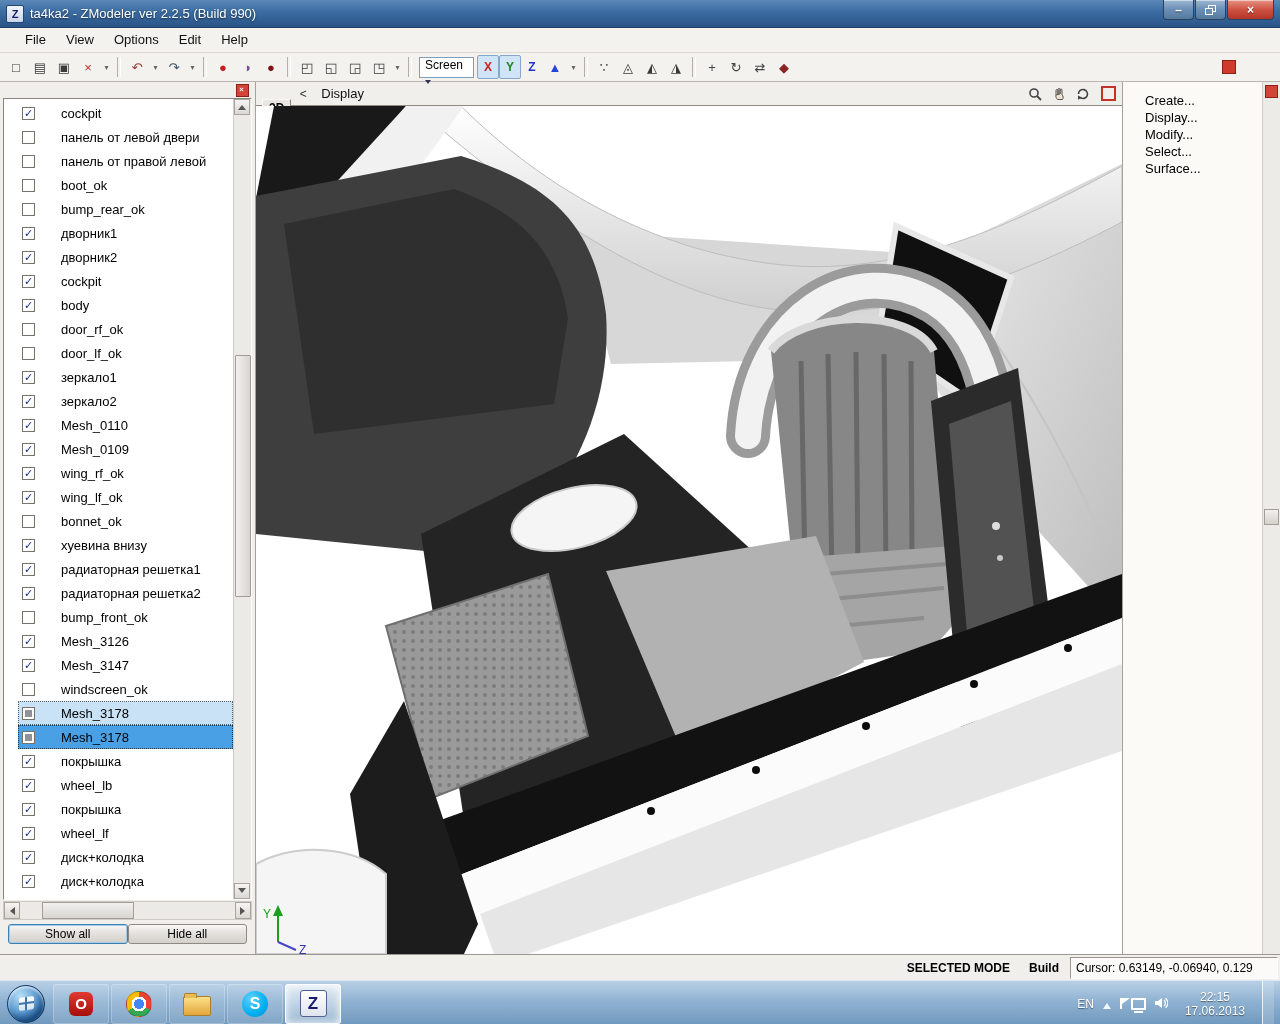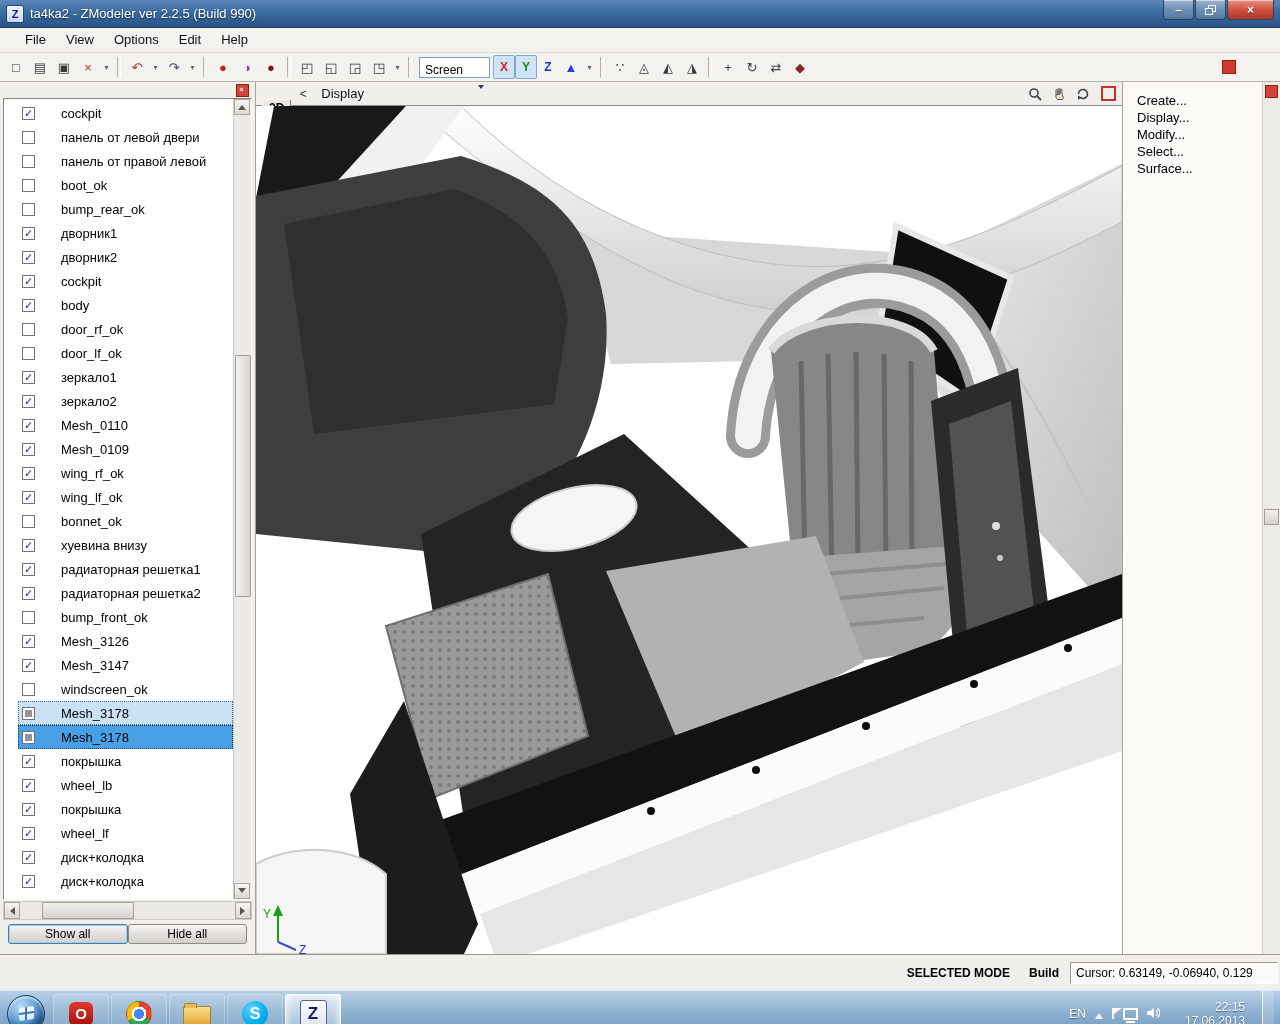--- a/index.html
+++ b/index.html
@@ -27,21 +27,21 @@
   .menu-item{padding:0 10px;font-size:13px;color:#111;line-height:24px;}
 
   
   .toolbar{height:28px;background:#f4f2ef;border-bottom:1px solid #b9b5ae;display:flex;align-items:center;padding:0 4px;}
   .tb-btn{width:22px;height:22px;display:flex;align-items:center;justify-content:center;font-size:13px;color:#3a3a3a;
     border:1px solid transparent;border-radius:2px;margin:0 0;}
   .tb-btn.small{width:11px;font-size:8px;color:#666;}
   .tb-btn.axis{width:20px;font-weight:bold;font-size:12px;}
   .tb-btn.pressed{background:#cfe4f7;border-color:#84a7cb;}
   .tb-sep{width:2px;height:20px;border-left:1px solid #b5b1aa;border-right:1px solid #fff;margin:0 4px;}
-  .tb-combo{height:19px;display:flex;align-items:flex-end;border:1px solid #7b9ebd;background:#fff;margin:0 3px;}
+  .tb-combo{height:19px;display:flex;align-items:flex-start;border:1px solid #7b9ebd;background:#fff;margin:0 3px;flex-direction:column;}
   .tb-combo .val{width:48px;font-size:12px;display:flex;align-items:center;padding-left:5px;color:#000;}
   .cmb-arrow{width:15px;background:linear-gradient(#eaf3fc,#c6dcf1);border-left:1px solid #7b9ebd;position:relative;}
   .cmb-arrow::after{content:"";position:absolute;left:4px;top:8px;border:3px solid transparent;border-top:4px solid #335;}
   .tb-red{width:12px;height:12px;background:#cf3a2c;border:1px solid #8c1f14;margin-left:auto;margin-right:40px;}
 
   
   .main{display:flex;height:872px;}
 
   
   .left-panel{width:256px;background:#f1efec;border-right:1px solid #a6a29b;display:flex;flex-direction:column;box-sizing:border-box;}
@@ -83,28 +83,28 @@
   .vp-back{width:16px;text-align:center;font-size:12px;color:#333;}
   .vp-label{font-size:13px;color:#111;margin-left:6px;}
   .vp-spacer{flex:1;}
   .vp-tool{width:20px;height:20px;display:flex;align-items:center;justify-content:center;}
   .vp-max{width:11px;height:11px;border:2px solid #c2332a;margin-left:4px;}
   .vp-canvas{flex:1;position:relative;}
   .vp-canvas svg{position:absolute;inset:0;width:100%;height:100%;}
 
   
   .right-panel{width:158px;background:#fbfaf7;border-left:1px solid #a6a29b;display:flex;box-sizing:border-box;}
-  .cmd-list{flex:1;padding:10px 0 0 14px;}
+  .cmd-list{flex:1;padding:10px 0 0 14px;margin-left:8px;}
   .cmd-item{font-size:13px;color:#000;line-height:17px;}
   .side-strip{width:17px;background:#edebe8;border-left:1px solid #cfccc7;position:relative;}
   .strip-close{position:absolute;top:3px;left:2px;width:11px;height:11px;background:#d04537;border:1px solid #8e2018;}
   .strip-thumb{position:absolute;top:49%;left:1px;width:13px;height:14px;background:linear-gradient(#f2f1ef,#d4d1cc);border:1px solid #a29e97;}
 
   
-  .statusbar{height:36px;background:#f1efec;border-top:1px solid #9d9992;display:flex;align-items:center;padding:0 2px;gap:3px;box-sizing:border-box;}
+  .statusbar{height:26px;background:#f1efec;border-top:1px solid #9d9992;display:flex;align-items:center;padding:0 2px;gap:3px;box-sizing:border-box;}
   .sb-fill{flex:1;}
   .sb-cell{font-size:12px;color:#000;height:20px;display:flex;align-items:center;padding:0 8px;}
   .sb-cell.bold{font-weight:bold;}
   .sb-cell.sunken{border:1px solid;border-color:#9a9690 #ffffff #ffffff #9a9690;background:#fbfaf8;width:196px;padding:0 5px;}
 
   
   .taskbar{height:46px;background:linear-gradient(180deg,#b9d0e6 0%,#8fb2d2 45%,#6f97bd 100%);border-top:1px solid #dce9f5;
     display:flex;align-items:center;box-sizing:border-box;}
   .start{width:52px;height:46px;display:flex;align-items:center;justify-content:center;}
   .orb{width:36px;height:36px;border-radius:50%;border:1px solid #123a64;
@@ -128,21 +128,21 @@
   .ic-explorer::before{content:"";position:absolute;top:-4px;left:0;width:11px;height:4px;background:#e8bb55;border:1px solid #a97f2a;border-bottom:none;border-radius:2px 2px 0 0;}
   .ic-skype{width:26px;height:26px;border-radius:50%;background:radial-gradient(circle at 35% 30%,#5ed0ff,#00aff0 60%,#008fd0);color:#fff;font-size:16px;}
   .ic-zmodeler{width:25px;height:25px;background:linear-gradient(#ffffff,#dfe3ee);border:1px solid #54618c;border-radius:3px;color:#1a1a6e;font-size:17px;}
   .tray{margin-left:auto;display:flex;align-items:center;gap:9px;padding-right:6px;color:#fff;}
   .tray-text{font-size:12px;color:#fff;text-shadow:0 1px 1px rgba(0,0,0,.45);}
   .chev{width:0;height:0;border:4px solid transparent;border-bottom:6px solid #f2f6fa;}
   .flag-ic{width:2px;height:11px;background:#fff;position:relative;}
   .flag-ic::after{content:"";position:absolute;left:2px;top:0;width:0;height:0;border-top:6px solid #fff;border-right:8px solid transparent;}
   .net-ic{width:11px;height:8px;border:2px solid #fff;border-radius:1px;position:relative;}
   .net-ic::after{content:"";position:absolute;left:1px;right:1px;bottom:-5px;height:2px;background:#fff;}
-  .clock{text-align:right;font-size:12px;line-height:14px;color:#fff;text-shadow:0 1px 1px rgba(0,0,0,.45);margin-left:16px;}
+  .clock{text-align:center;font-size:12px;line-height:14px;color:#fff;text-shadow:0 1px 1px rgba(0,0,0,.45);margin-left:8px;}
   .show-desktop{width:11px;height:46px;border-left:1px solid rgba(255,255,255,.8);background:rgba(255,255,255,.18);margin-left:8px;}
 </style>
 </head>
 <body>
 
 <div class="screen">
 
   <div class="titlebar">
     <span class="app-ico">
         <span>Z</span>

